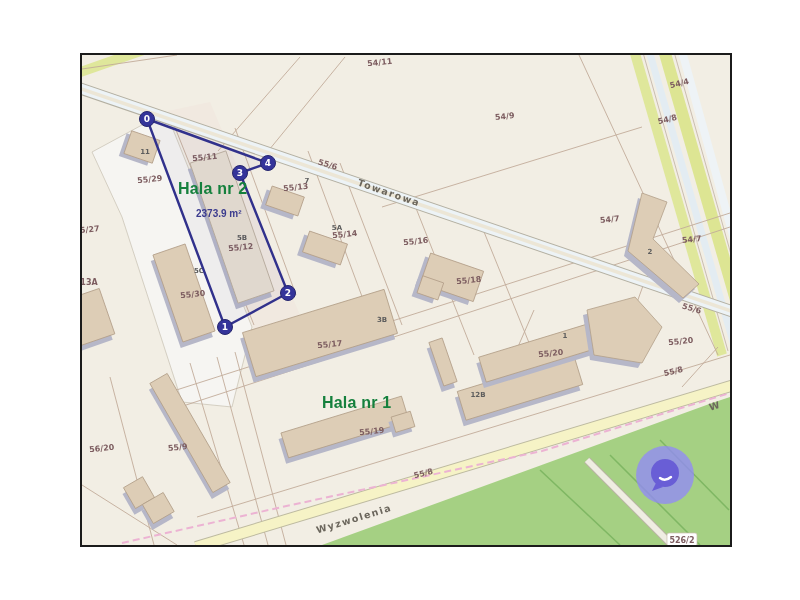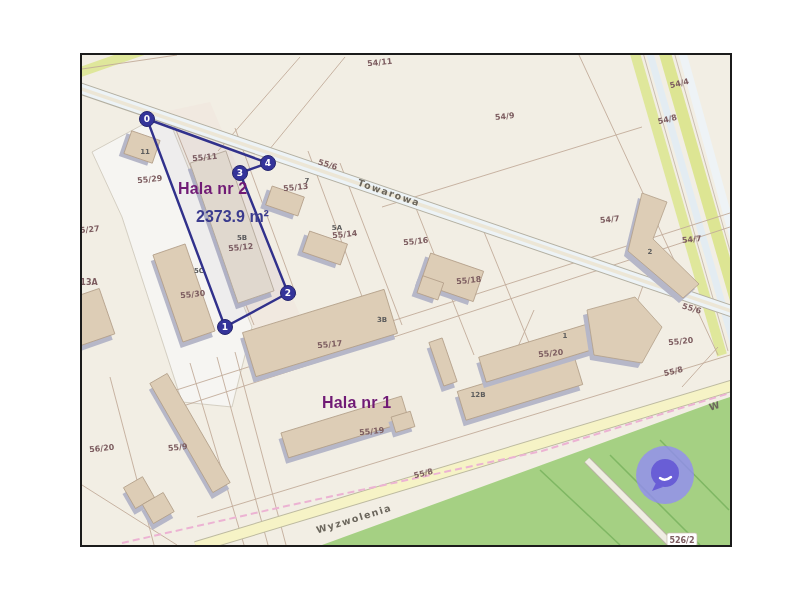--- a/index.html
+++ b/index.html
@@ -9,23 +9,23 @@
              border:2px solid #1b1b1b;background:#f2eee4;overflow:hidden;}
   #map-frame svg{display:block}
   .plabel{font-family:"DejaVu Sans",sans-serif;font-size:8px;font-weight:700;
           fill:#7d5d60;text-anchor:middle;}
   .blabel{font-family:"DejaVu Sans",sans-serif;font-size:7px;font-weight:700;
           fill:#5d5d5d;text-anchor:middle;}
   .street{font-family:"DejaVu Sans",sans-serif;font-size:9.5px;font-weight:700;
           fill:#6b665c;letter-spacing:1.5px;text-anchor:middle;}
   .vtx-num{font-family:"DejaVu Sans",sans-serif;font-size:9px;font-weight:700;
            fill:#ffffff;text-anchor:middle;}
-  .overlay-label{position:absolute;color:#701a75;font-size:16px;font-weight:600;
+  .overlay-label{position:absolute;color:#15803d;font-size:16px;font-weight:600;
                  white-space:nowrap;letter-spacing:0.2px;}
-  .area-label{position:absolute;font-size:16px;font-weight:700;white-space:nowrap;}
+  .area-label{position:absolute;font-size:10px;font-weight:700;white-space:nowrap;}
   #chat-widget{position:absolute;left:636px;top:446px;width:58px;height:58px;
                border-radius:50%;cursor:pointer;}
 </style>
 </head>
 <body>
 
 <div id="screen">
 
   <div id="map-frame">
     <svg width="648" height="490" viewBox="0 0 648 490">

